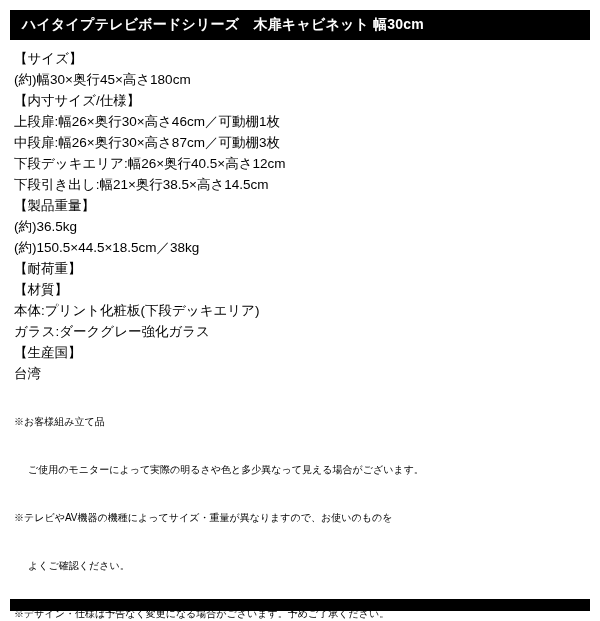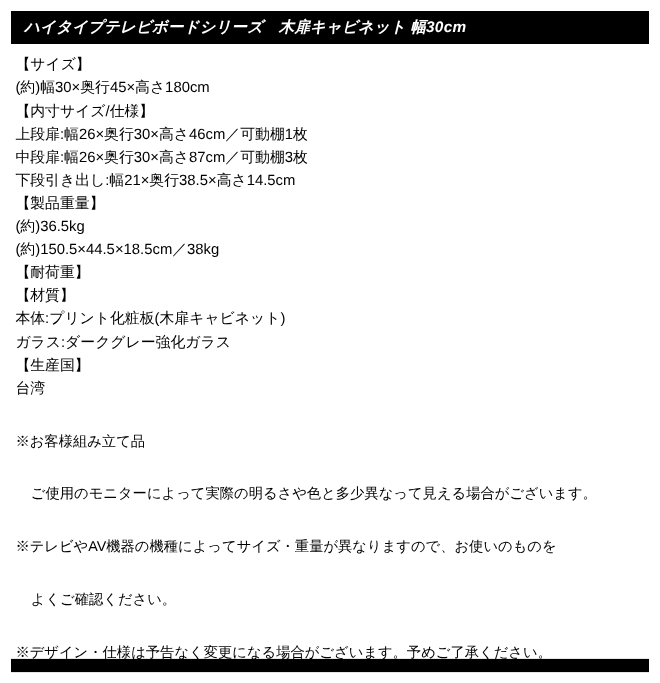--- a/index.html
+++ b/index.html
@@ -26,21 +26,20 @@
     top: 10px;
     left: 10px;
     width: 580px;
     height: 30px;
     background: #000000;
     color: #ffffff;
     display: flex;
     align-items: center;
     box-sizing: border-box;
     padding-left: 12px;
-    font-style: italic;
   }
   .title-text {
     font-size: 14px;
     font-weight: bold;
     letter-spacing: 0.2px;
     white-space: nowrap;
   }
   .content {
     position: absolute;
     top: 48px;
@@ -50,21 +49,21 @@
   }
   .spec-line {
     font-size: 13.5px;
     line-height: 21px;
     white-space: nowrap;
   }
   .notes {
     margin-top: 16px;
   }
   .note-line {
-    font-size: 13px;
+    font-size: 10px;
     line-height: 20px;
     margin-top: 28px;
   }
   .note-line.indent {
     padding-left: 14px;
   }
   .bottom-bar {
     position: absolute;
     left: 10px;
     bottom: 10px;
@@ -81,27 +80,28 @@
   <div class="title-bar">
     <span class="title-text">ハイタイプテレビボードシリーズ　木扉キャビネット 幅30cm</span>
   </div>
 
   <div class="content">
     <div class="spec-line">【サイズ】</div>
     <div class="spec-line">(約)幅30×奥行45×高さ180cm</div>
     <div class="spec-line">【内寸サイズ/仕様】</div>
     <div class="spec-line">上段扉:幅26×奥行30×高さ46cm／可動棚1枚</div>
     <div class="spec-line">中段扉:幅26×奥行30×高さ87cm／可動棚3枚</div>
+    <div class="spec-line">下段デッキエリア:幅26×奥行40.5×高さ12cm</div>
     <div class="spec-line">下段引き出し:幅21×奥行38.5×高さ14.5cm</div>
     <div class="spec-line">【製品重量】</div>
     <div class="spec-line">(約)36.5kg</div>
     <div class="spec-line">(約)150.5×44.5×18.5cm／38kg</div>
     <div class="spec-line">【耐荷重】</div>
     <div class="spec-line">【材質】</div>
-    <div class="spec-line">本体:プリント化粧板(木扉キャビネット)</div>
+    <div class="spec-line">本体:プリント化粧板(下段デッキエリア)</div>
     <div class="spec-line">ガラス:ダークグレー強化ガラス</div>
     <div class="spec-line">【生産国】</div>
     <div class="spec-line">台湾</div>
 
     <div class="notes">
       <div class="note-line">※お客様組み立て品</div>
       <div class="note-line indent">ご使用のモニターによって実際の明るさや色と多少異なって見える場合がございます。</div>
       <div class="note-line">※テレビやAV機器の機種によってサイズ・重量が異なりますので、お使いのものを</div>
       <div class="note-line indent">よくご確認ください。</div>
       <div class="note-line">※デザイン・仕様は予告なく変更になる場合がございます。予めご了承ください。</div>

